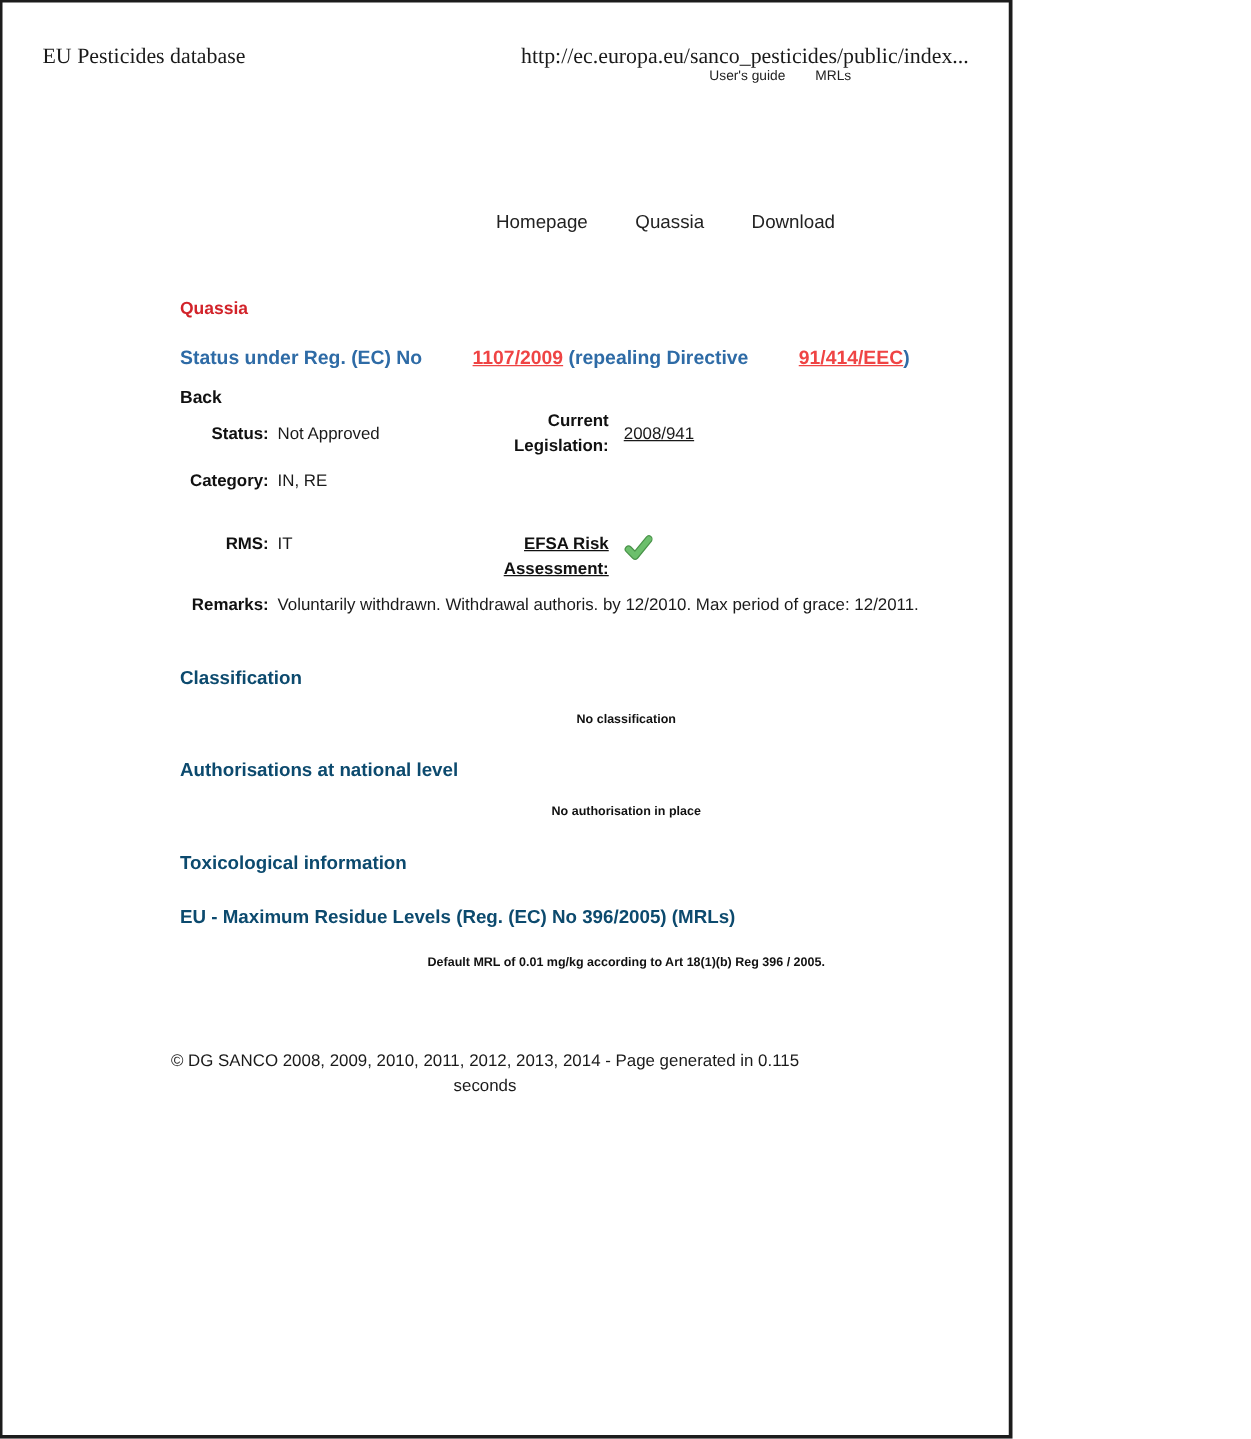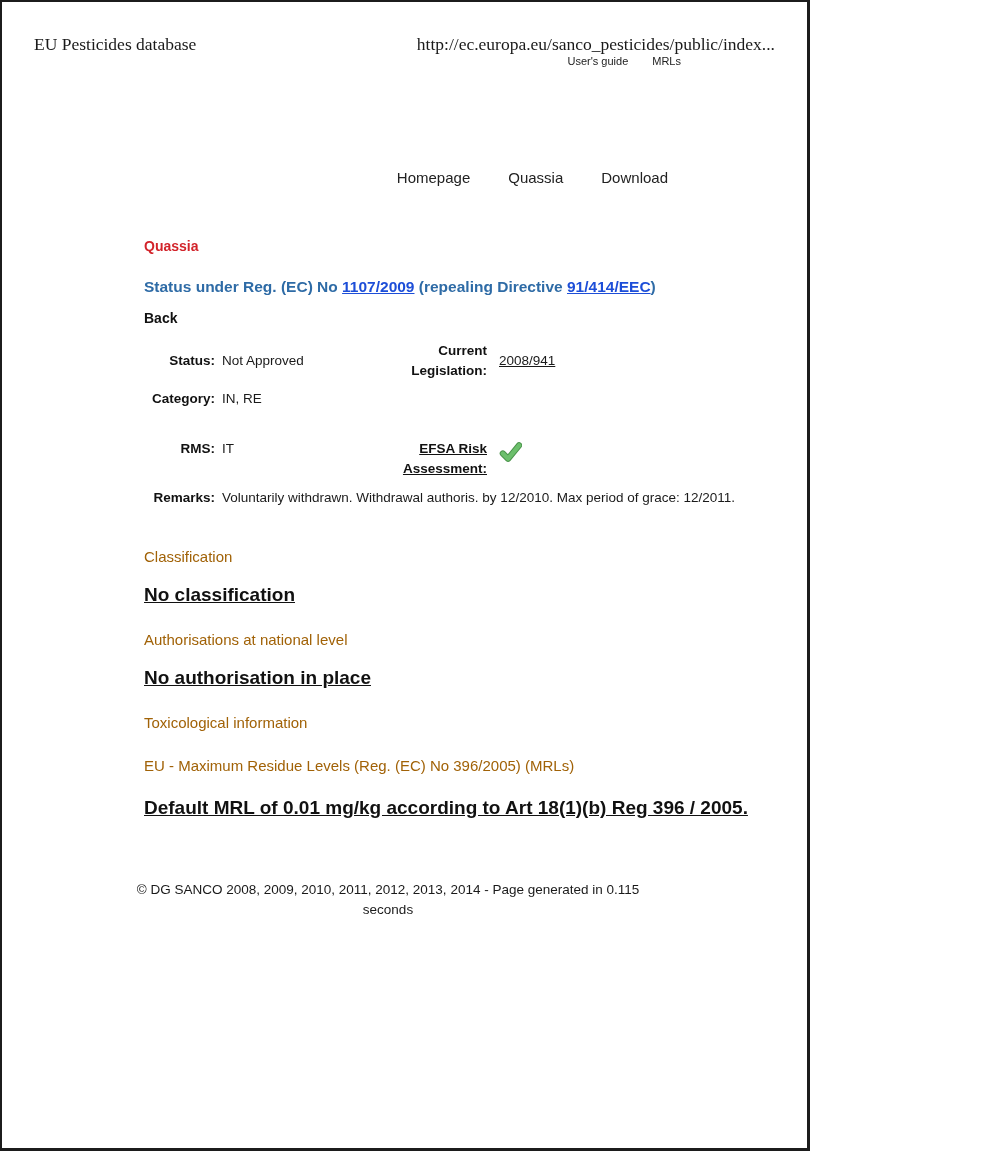--- a/index.html
+++ b/index.html
@@ -62,30 +62,31 @@
   }
 
   .status-heading {
     margin-top: 26px;
     font-size: 15.5px;
     font-weight: bold;
     color: #2e6ba6;
     line-height: 1;
   }
   .status-heading .hlink {
-    color: #1d4ed8;
+    color: #ef4444;
     text-decoration: underline;
     cursor: pointer;
+    margin-left: 36px;
   }
 
   .back-row { margin-top: 14px; text-align: left; padding-right: 37px; }
   .back-link { font-weight: bold; font-size: 14px; color: #111; cursor: pointer; }
 
   
-  .details { margin-top: 14px; font-size: 13.5px; line-height: 20px; }
+  .details { font-size: 13.5px; line-height: 20px; }
   .drow {
     display: grid;
     grid-template-columns: 71px 168px 90px auto;
     column-gap: 7px;
   }
   .drow.center { align-items: center; }
   .drow.top { align-items: start; }
   .dlabel { font-weight: bold; text-align: right; color: #111; }
   .dvalue { color: #1a1a1a; }
   .dvalue.link { text-decoration: underline; cursor: pointer; padding-left: 5px; justify-self: start; align-self: center; }
@@ -93,33 +94,32 @@
   .span-rest { grid-column: 2 / 5; }
   .row-gap-lg { margin-top: 30px; }
   .row-gap-sm { margin-top: 8px; }
   .row-gap-xs { margin-top: 9px; }
   .check-cell { padding-left: 5px; padding-top: 2px; }
 
   
   .sec-heading {
     margin: 28px 0 0 0;
     font-size: 15px;
-    font-weight: normal;
-    color: #a16207;
+    font-weight: bold;
+    color: #0c4a6e;
     line-height: 1;
   }
   .sec-heading.first { margin-top: 41px; }
   .sec-body {
     margin-top: 21px;
-    text-align: left;
-    font-weight: bold;
-    font-size: 19px;
+    text-align: center;
+    font-weight: bold;
+    font-size: 10px;
     color: #111;
     line-height: 1;
-    text-decoration: underline;
   }
   .sec-body.mrl { margin-top: 25px; }
 
   
   .footer {
     margin-top: 63px;
     margin-left: 130px;
     width: 512px;
     text-align: center;
     font-size: 13.5px;

